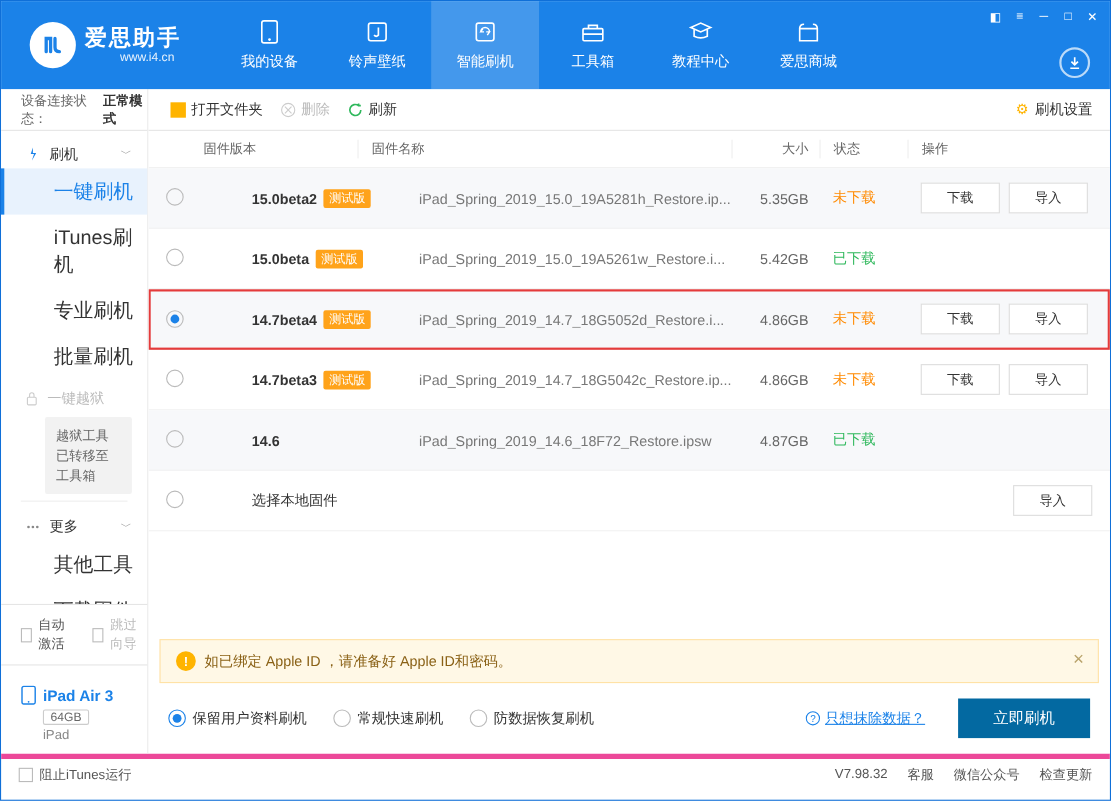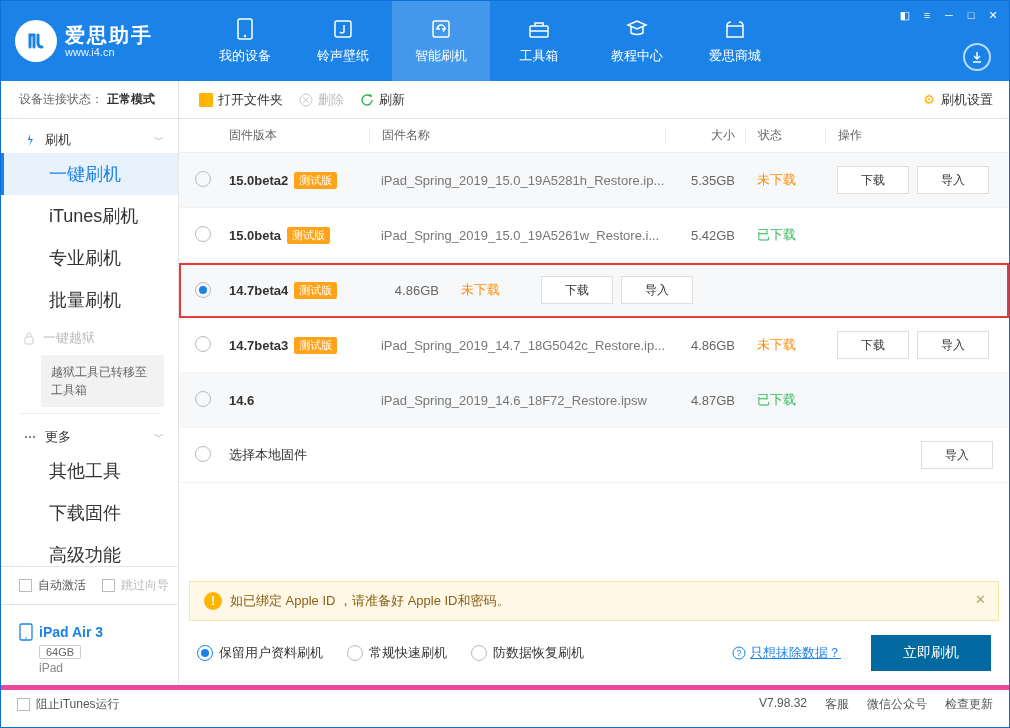--- a/index.html
+++ b/index.html
@@ -1,22 +1,22 @@
 <!DOCTYPE html>
 <html><head>
 <meta charset="utf-8">
 <style>
 * { margin:0; padding:0; box-sizing:border-box; font-family:"Microsoft YaHei","PingFang SC",Arial,sans-serif; }
 body { width:1010px; height:728px; background:#fff; font-size:13px; color:#333; overflow:hidden; border:1px solid #0f6fd8; }
 .header { height:80px; background:linear-gradient(180deg,#1b82e8 0%,#1b82e8 100%); color:#fff; display:flex; align-items:stretch; position:relative;}
-.logo-block { width:195px; display:flex; align-items:center; padding-left:14px; gap:8px;}
+.logo-block { width:195px; display:flex; align-items:center; padding-left:26px; gap:8px;}
 .logo-circle { width:42px; height:42px; border-radius:50%; background:#fff; display:flex; align-items:center; justify-content:center; color:#1b82e8; font-weight:bold; font-size:22px;}
 .logo-text { display:flex; flex-direction:column; line-height:1.1;}
 .brand { font-size:20px; font-weight:700; letter-spacing:2px;}
-.brand-url { font-size:11px; opacity:.9;}
+.brand-url { font-size:11px; opacity:.9;margin-left:32px;}
 .nav { display:flex; flex:1;}
 .nav-item { width:98px; display:flex; flex-direction:column; align-items:center; justify-content:center; gap:6px; cursor:pointer; font-size:13px; position:relative;}
 .nav-item.active { background:rgba(255,255,255,.18);}
 .nav-icon { width:24px; height:24px; display:flex; align-items:center; justify-content:center;}
 .header-buttons { position:absolute; top:6px; right:8px; display:flex; gap:6px;}
 .hbtn { width:16px; height:16px; display:flex; align-items:center; justify-content:center; color:#fff; cursor:pointer; font-size:11px;}
 .download-circle { position:absolute; right:18px; top:42px; width:28px; height:28px; border:2px solid rgba(255,255,255,.7); border-radius:50%; display:flex; align-items:center; justify-content:center; cursor:pointer;}
 
 .content { display:flex; height:604px;}
 .sidebar { width:195px; border-right:1px solid #e5e5e5; display:flex; flex-direction:column; background:#fff;}
@@ -51,21 +51,21 @@
 .col-version { width:140px;}
 .col-name { flex:1; border-left:1px solid #eee; padding-left:12px;}
 .col-size { width:80px; text-align:right; padding-right:10px; border-left:1px solid #eee;}
 .col-status { width:80px; padding-left:12px; border-left:1px solid #eee;}
 .col-ops { width:168px; border-left:1px solid #eee; padding-left:12px;}
 .trow { display:flex; align-items:center; height:55px; padding:0 16px; border-bottom:1px solid #f2f2f2; font-size:13px;}
 .trow.alt { background:#f7f8fa;}
 .trow.highlight { outline:2px solid #e43b3b; outline-offset:-2px; background:#f7f8fa;}
 .radio { width:16px; height:16px; border:1px solid #bbb; border-radius:50%; display:inline-flex; align-items:center; justify-content:center;}
 .radio.checked::after { content:""; width:8px; height:8px; background:#1b82e8; border-radius:50%;}
-.ver-cell { display:flex; align-items:center; gap:6px;}
+.ver-cell { display:flex; align-items:center; gap:6px;margin-left:44px;}
 .beta-tag { background:#ffa31a; color:#fff; font-size:11px; padding:1px 5px; border-radius:2px;}
 .name-cell { flex:1; padding-left:12px; color:#777; white-space:nowrap; overflow:hidden; text-overflow:ellipsis;}
 .size-cell { width:80px; text-align:right; padding-right:10px; color:#666;}
 .status-cell { width:80px; padding-left:12px;}
 .st-orange { color:#ff8a00;}
 .st-green { color:#2fb85c;}
 .ops-cell { width:168px; display:flex; gap:8px; padding-left:12px;}
 .op-btn { width:72px; height:28px; border:1px solid #ddd; background:#fff; cursor:pointer; font-size:12px; color:#333; display:flex; align-items:center; justify-content:center;}
 
 .notice { background:#fff8e6; border:1px solid #ffe2a6; margin:0 10px; padding:10px 14px; display:flex; align-items:center; gap:8px; color:#8a6116; font-size:13px; position:relative;}
@@ -290,20 +290,21 @@
             <div class="size-cell">5.42GB</div>
             <div class="status-cell st-green">已下载</div>
             <div class="ops-cell"></div>
           </div>
           <div class="trow alt highlight">
             <div class="col-radio"><span class="radio checked"></span></div>
             <div class="ver-cell" style="width:140px;">
               <b>14.7beta4</b>
               <span class="beta-tag">测试版</span>
             </div>
+            <div class="name-cell">iPad_Spring_2019_14.7_18G5052d_Restore.i...</div>
             <div class="size-cell">4.86GB</div>
             <div class="status-cell st-orange">未下载</div>
             <div class="ops-cell">
               <button class="op-btn">下载</button>
               <button class="op-btn">导入</button>
             </div>
           </div>
           <div class="trow">
             <div class="col-radio"><span class="radio"></span></div>
             <div class="ver-cell" style="width:140px;">

